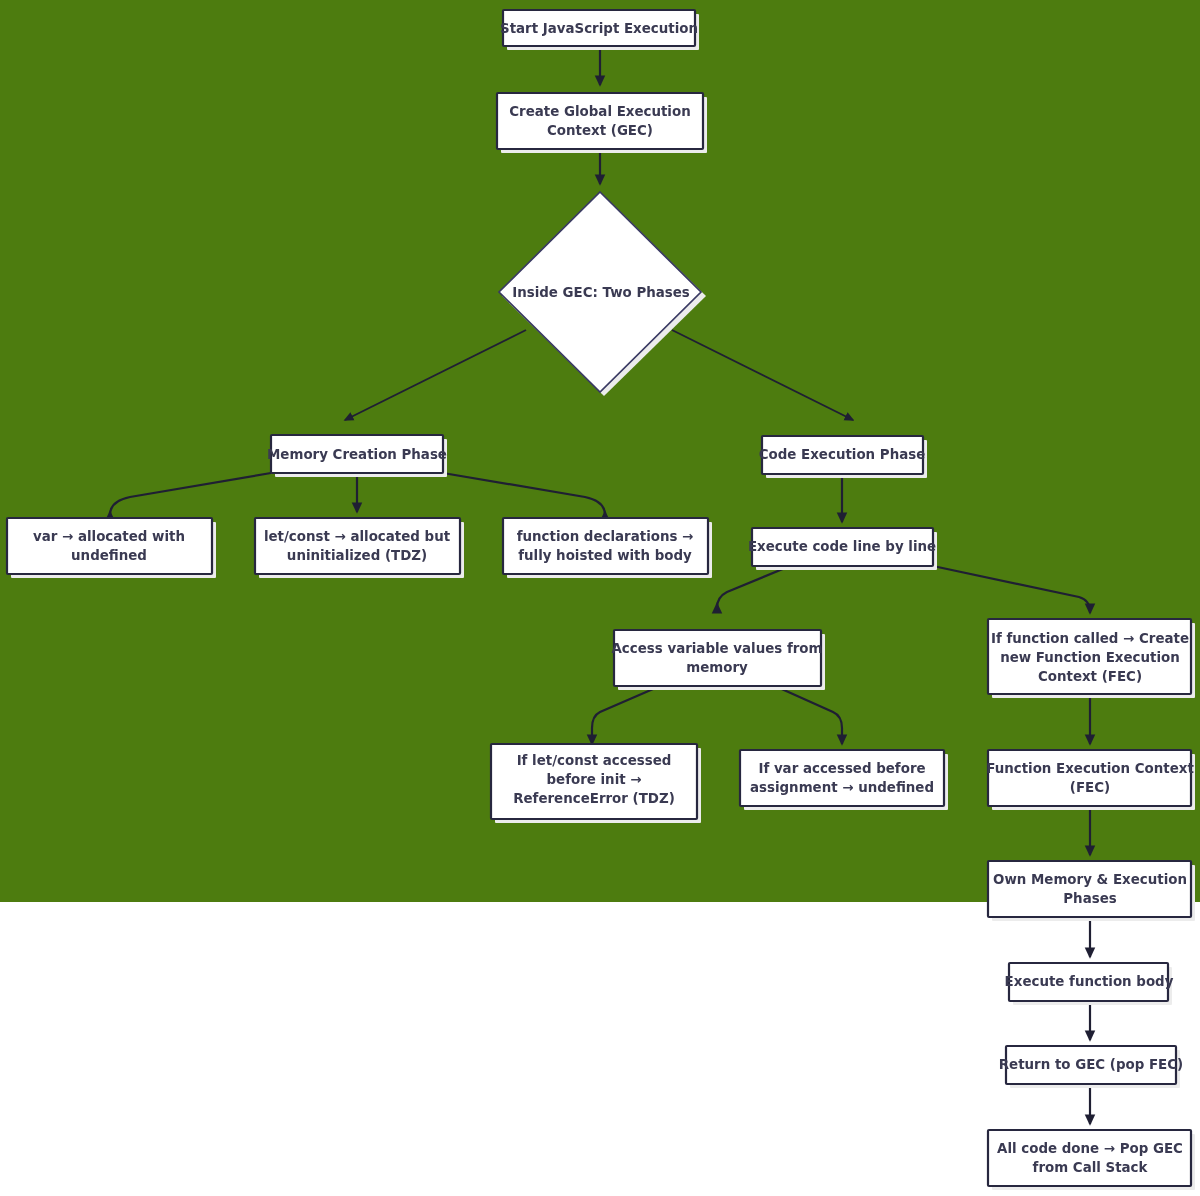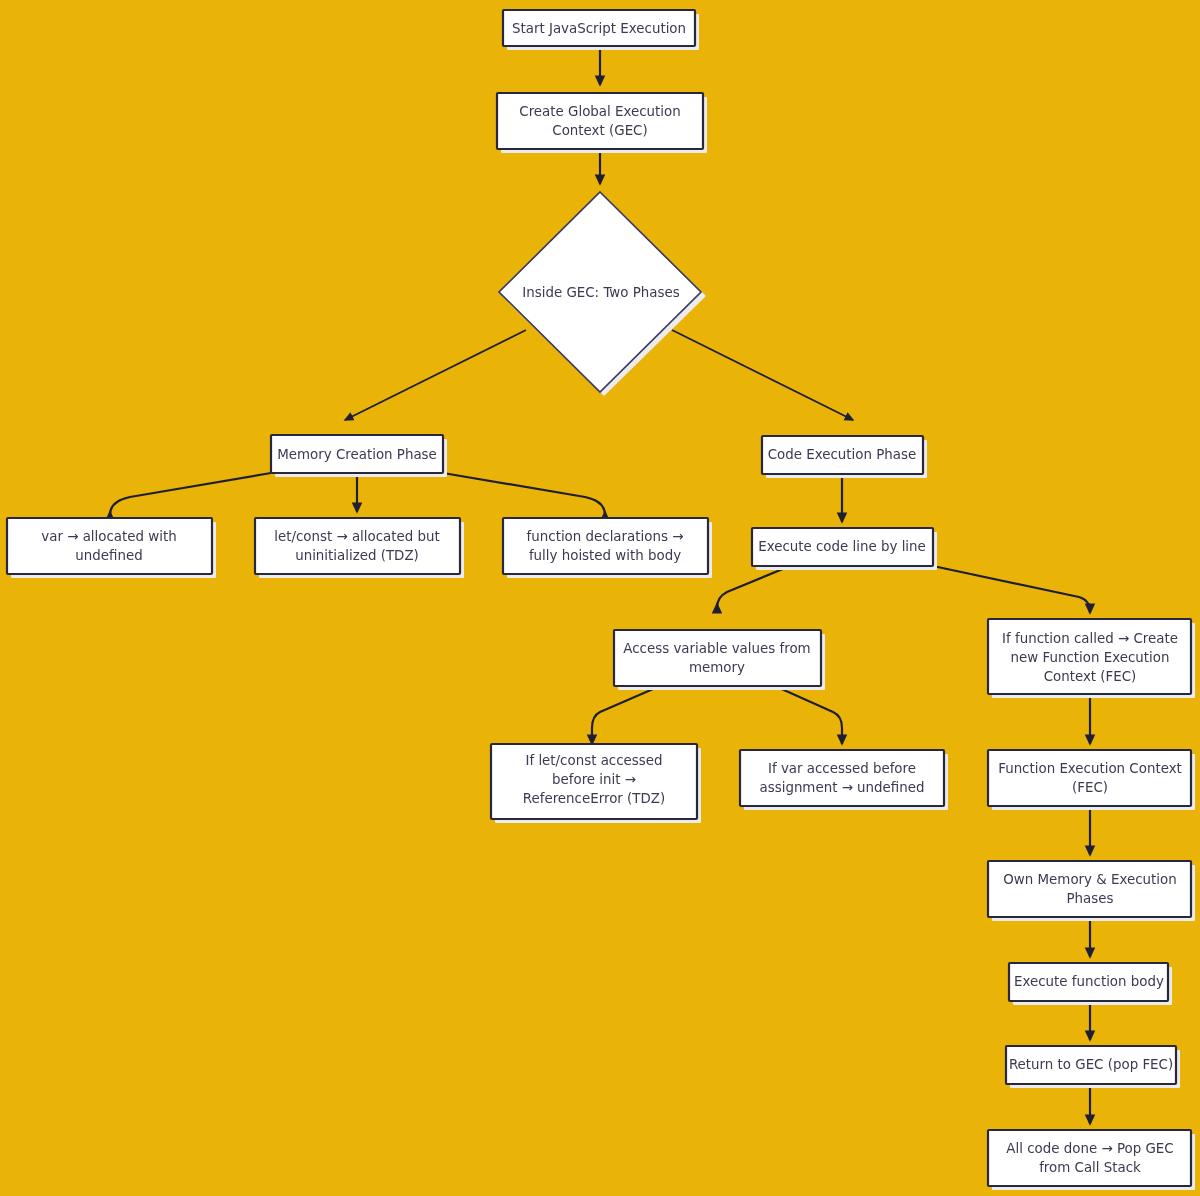--- a/index.html
+++ b/index.html
@@ -8,22 +8,23 @@
     padding: 0;
     background: #ffffff;
     width: 1200px;
     height: 1196px;
     overflow: hidden;
     font-family: "DejaVu Sans", "Liberation Sans", sans-serif;
   }
   #flow-root {
     position: relative;
     width: 1200px;
-    height: 1196px;
-    background: #eab308;
+    height: 902px;
+    background: #4d7c0f;
+    font-weight: bold;
   }
   svg#flow-svg {
     position: absolute;
     top: 0;
     left: 0;
     width: 1200px;
     height: 1196px;
     display: block;
   }
   .node-rect {

